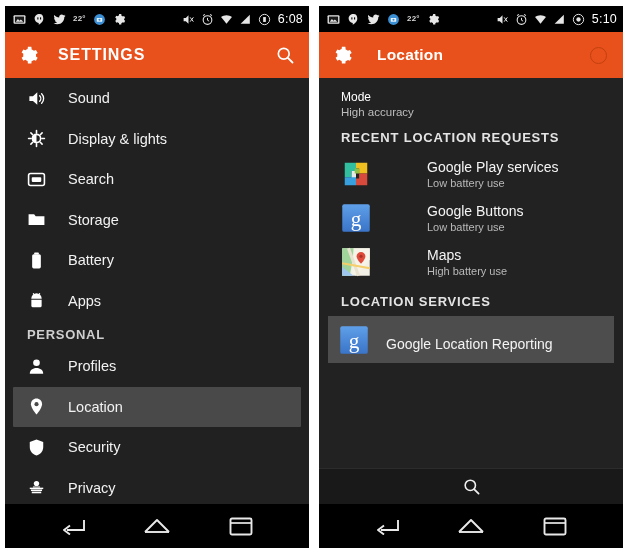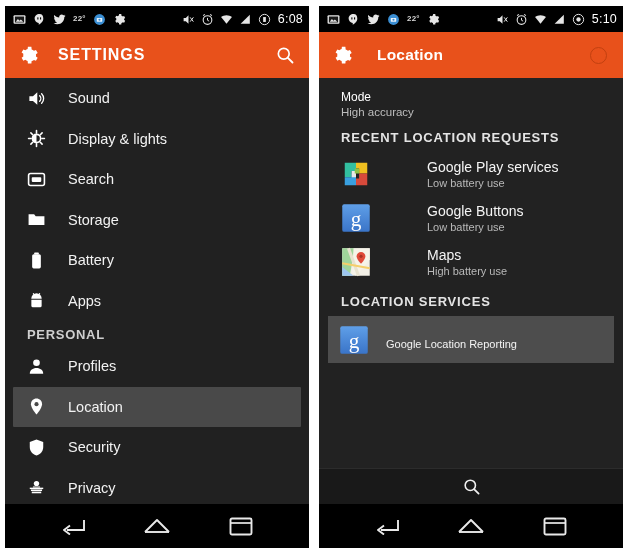--- a/index.html
+++ b/index.html
@@ -139,21 +139,21 @@
   .app-sub { color: #b9b9b9; font-size: 11px; margin-top: 2px; }
 
   .svc-row {
     display: flex;
     align-items: center;
     background: #4d4d4d;
     margin: 0 9px;
     height: 47px;
     padding-left: 11px;
   }
-  .svc-row .app-name { font-size: 11px; margin-left: 17px; margin-top: 9px; }
+  .svc-row .app-name { font-size: 14px; margin-left: 17px; margin-top: 9px; }
 
   .searchbar {
     position: absolute;
     left: 0; right: 0; bottom: 0;
     height: 36px;
     background: #191919;
     border-top: 1px solid #2c2c2c;
     display: flex;
     align-items: center;
     justify-content: center;

